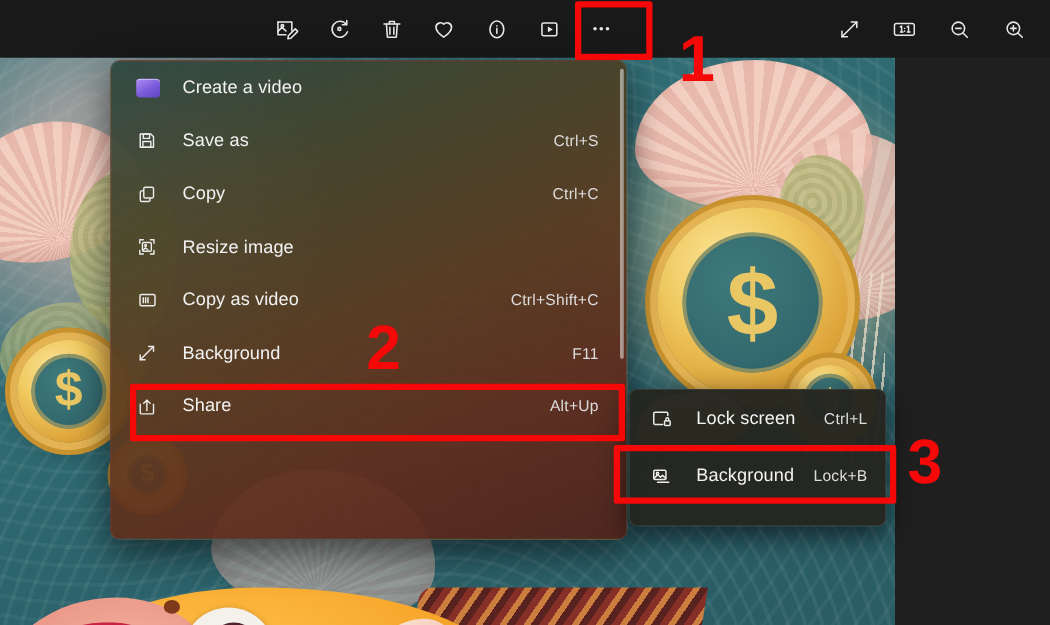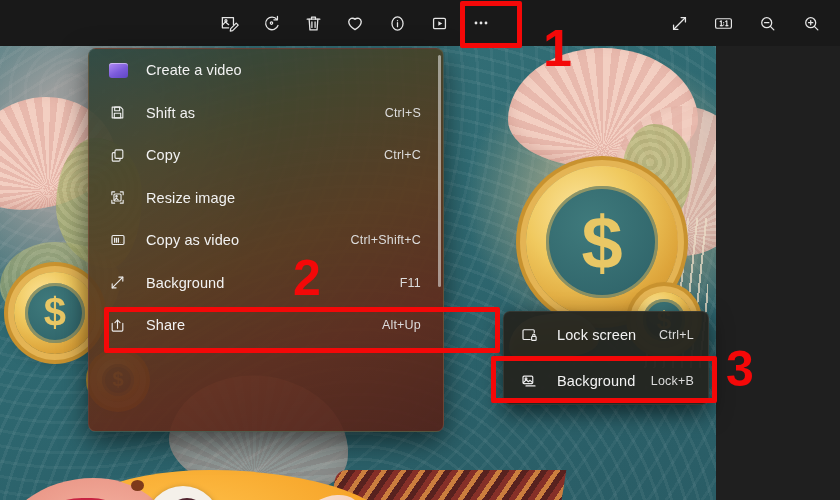--- a/index.html
+++ b/index.html
@@ -178,21 +178,21 @@
     width: 34px; height: 32px;
     display: flex; align-items: center; justify-content: center;
     border-radius: 4px;
     color: #e6e6e6;
   }
   .tb-btn svg { display:block; }
 
   
   .menu {
     position: absolute; left: 88px; top: 48px;
-    width: 356px; height: 384px;
+    width: 414px; height: 384px;
     border-radius: 8px;
     background:
       linear-gradient(158deg,
         rgba(43,70,63,.93) 0%,
         rgba(70,66,40,.93) 26%,
         rgba(92,58,30,.93) 52%,
         rgba(96,44,28,.93) 74%,
         rgba(82,34,26,.93) 100%);
     border: 1px solid rgba(255,255,255,.09);
     box-shadow: 0 10px 28px rgba(0,0,0,.55);
@@ -228,21 +228,21 @@
   .menu-scrollbar {
     position: absolute; right: 2px; top: 6px;
     width: 3px; height: 232px;
     background: rgba(235,235,235,.55);
     border-radius: 2px;
   }
 
   
   .submenu {
     position: absolute; left: 503px; top: 311px;
-    width: 206px; height: 94px;
+    width: 206px; height: 110px;
     border-radius: 7px;
     background: rgba(36,37,32,.97);
     border: 1px solid rgba(255,255,255,.08);
     box-shadow: 0 8px 22px rgba(0,0,0,.6);
     overflow: hidden;
   }
   .submenu .menu-item { height: 46px; padding: 0 14px 0 16px; font-size: 14.5px; }
 
   
   .ann-box {
@@ -411,21 +411,21 @@
     </div>
 
     <div class="menu-item">
       <span class="mi-icon">
         <svg width="17" height="17" viewBox="0 0 24 24" fill="none" stroke="currentColor" stroke-width="1.6" stroke-linejoin="round">
           <path d="M4.5 4.5h12l3 3v12h-15z"></path>
             <rect x="8" y="4.5" width="7" height="5"></rect>
             <rect x="7.5" y="13" width="9" height="6.5"></rect>
         </svg>
       </span>
-      <span class="mi-label">Shift as</span>
+      <span class="mi-label">Save as</span>
       <span class="mi-accel">Ctrl+S</span>
     </div>
 
 
     <div class="menu-item">
       <span class="mi-icon">
         <svg width="17" height="17" viewBox="0 0 24 24" fill="none" stroke="currentColor" stroke-width="1.6" stroke-linejoin="round">
           <rect x="8.5" y="4" width="11" height="12" rx="1.6"></rect>
           <path d="M15.5 16v2.6a1.4 1.4 0 0 1-1.4 1.4H6a1.4 1.4 0 0 1-1.4-1.4V9.4A1.4 1.4 0 0 1 6 8h2.5"></path>
         </svg>

